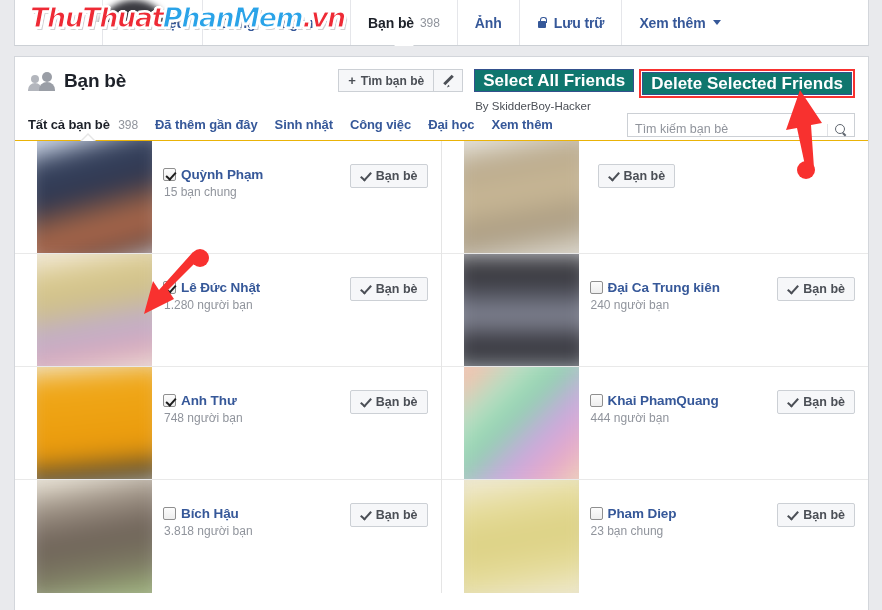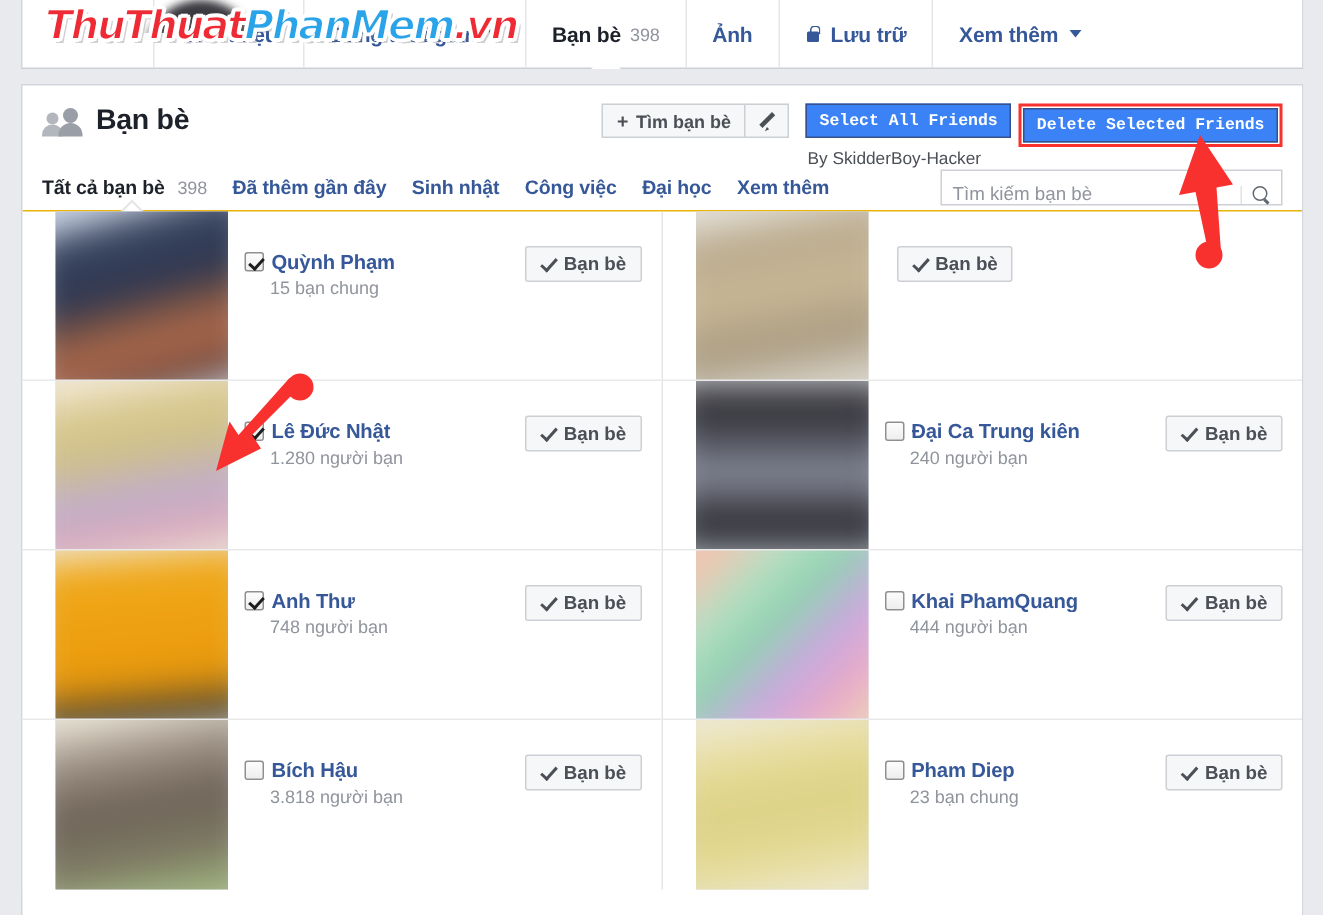--- a/index.html
+++ b/index.html
@@ -275,31 +275,30 @@
   }
 
   .hacker-block {
     display: flex;
     flex-direction: column;
     align-items: flex-start;
   }
   .hacker-row { display: flex; align-items: flex-start; }
   .blue-btn {
     height: 23px;
-    background: #3b82f6;
+    background: #0f766e;
     border: 1px solid #34518d;
     color: #fff;
-    font-size: 11px;
+    font-size: 17px;
     font-weight: bold;
     display: flex;
     align-items: center;
     padding: 0 8px;
     cursor: pointer;
     white-space: nowrap;
-    font-family: Liberation Mono, monospace;
   }
   .delete-wrap {
     margin-left: 5px;
     border: 2.5px solid #f8312f;
     padding: 1px;
     line-height: 0;
   }
   .byline {
     font-size: 11.5px;
     color: #4b4f56;
@@ -471,21 +470,21 @@
     cursor: pointer;
     white-space: nowrap;
     overflow: hidden;
     text-overflow: ellipsis;
     letter-spacing: -0.1px;
   }
   .fmeta {
     font-size: 12px;
     color: #90949c;
     margin-top: 3px;
-    margin-left: 17px;
+    margin-left: 1px;
     white-space: nowrap;
   }
   .friend-btn {
     flex: 0 0 auto;
     margin-left: 8px;
     margin-top: -3px;
     height: 24px;
     min-width: 76px;
     background: #f6f7f9;
     border: 1px solid #ccd0d5;

